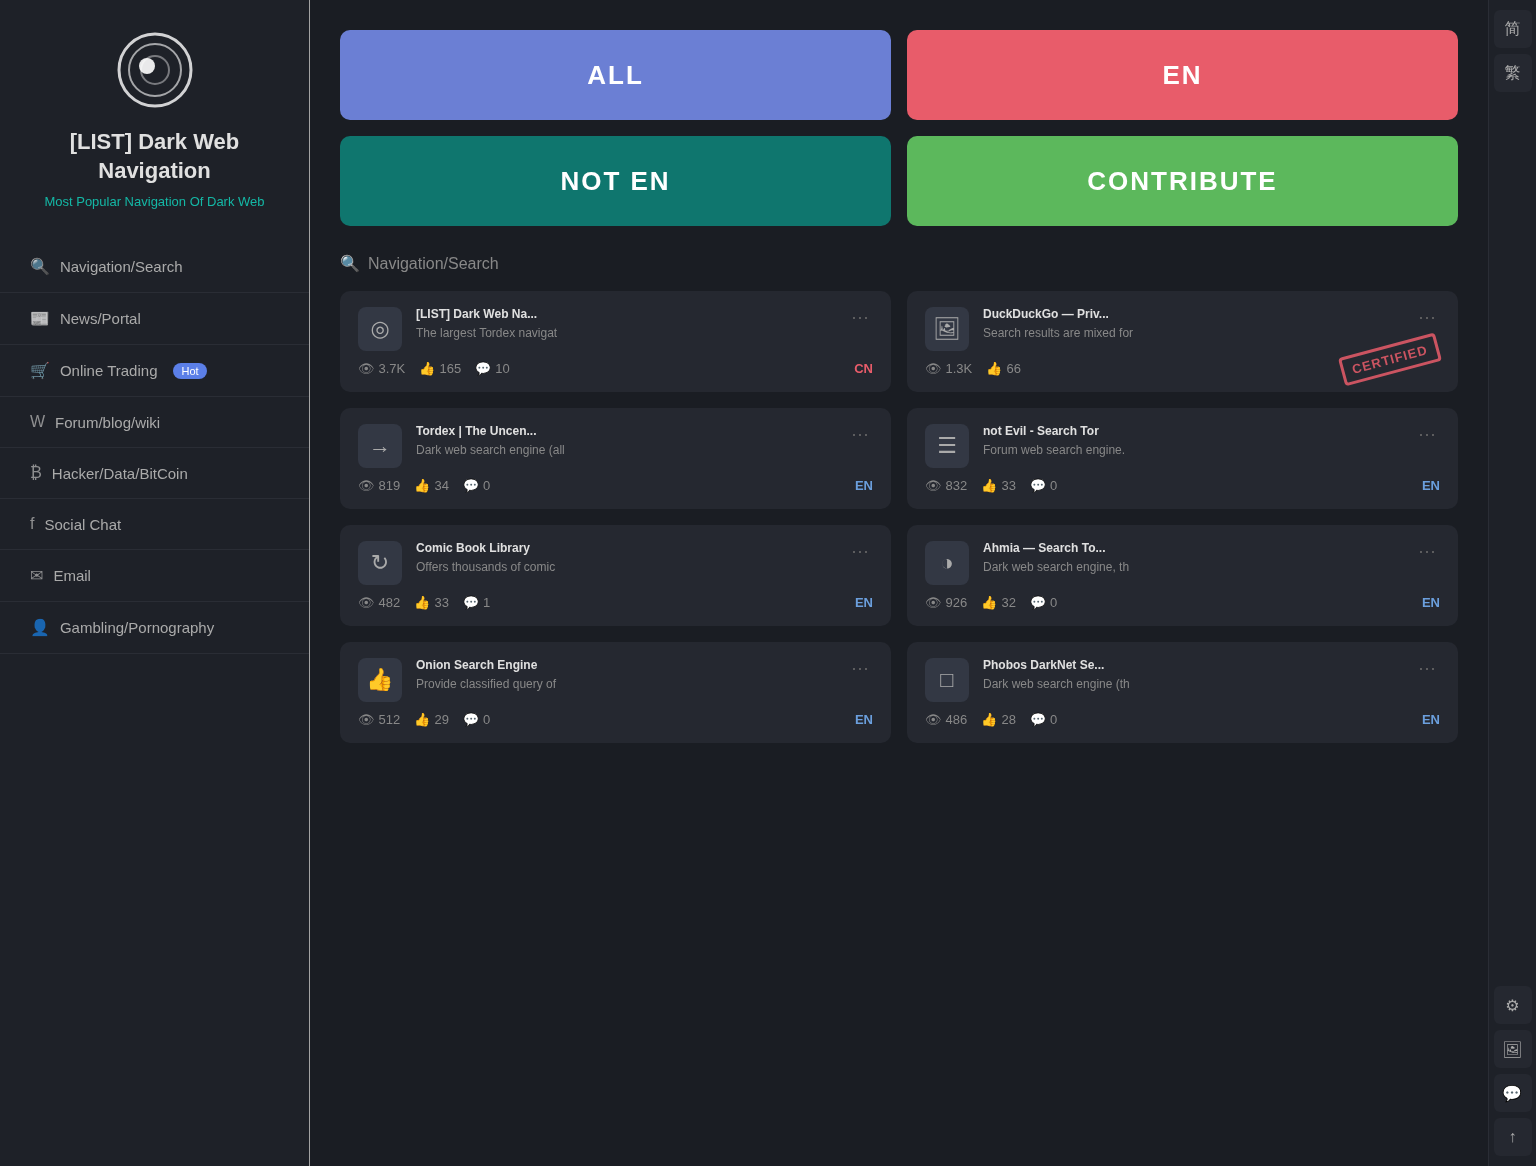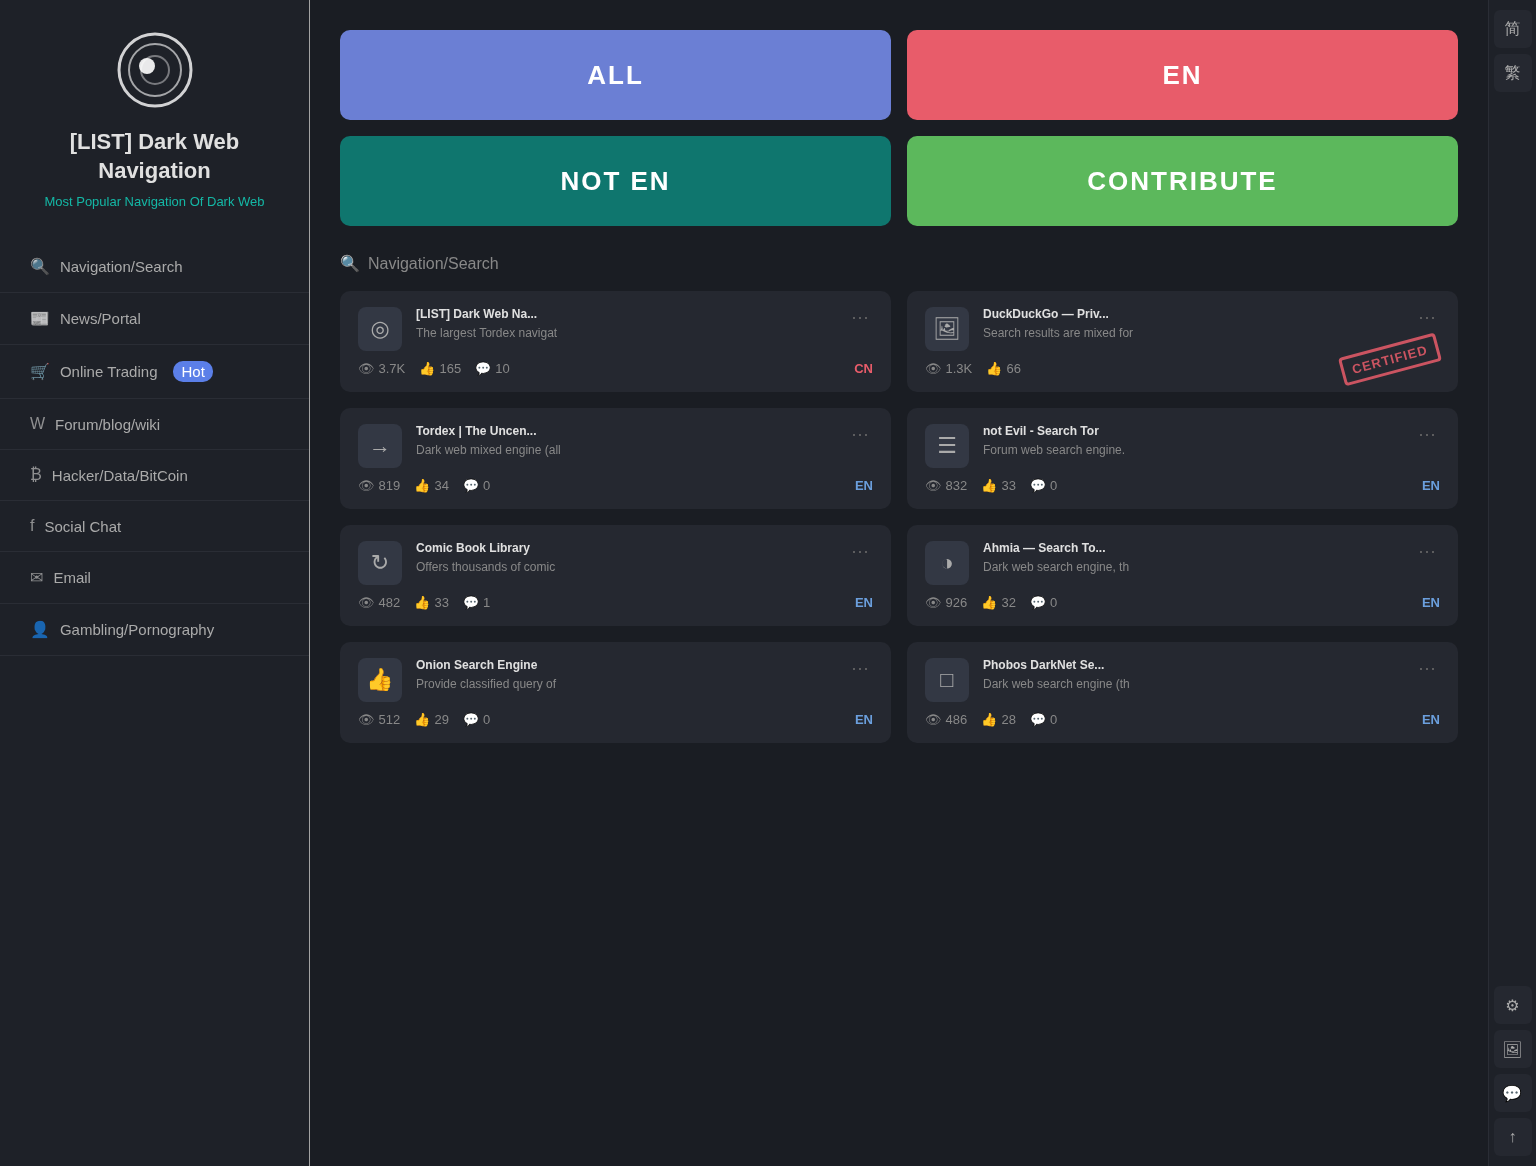--- a/index.html
+++ b/index.html
@@ -57,21 +57,21 @@
       color: #aaa;
       font-size: 15px;
       cursor: pointer;
       border-bottom: 1px solid #2a2d35;
       transition: background 0.2s;
     }
     .sidebar-item .icon { font-size: 16px; opacity: 0.8; }
     .sidebar-item .badge {
       background: #5b7fe8;
       color: #fff;
-      font-size: 15px;
+      font-size: 11px;
       padding: 2px 8px;
       border-radius: 10px;
       margin-left: 6px;
     }
 
     
     .main {
       flex: 1;
       padding: 30px 30px 30px 30px;
       overflow-y: auto;
@@ -344,21 +344,21 @@
         </span>
 
       </div>
       <div class="certified-stamp">CERTIFIED</div>
     </div>
       <div class="card">
       <div class="card-header">
         <div class="card-icon">→</div>
         <div class="card-info">
           <div class="card-title">Tordex | The Uncen...</div>
-          <div class="card-desc">Dark web mixed engine (all</div>
+          <div class="card-desc">Dark web search engine (all</div>
         </div>
         <span class="card-dots">···</span>
       </div>
       <div class="card-footer">
         <span class="stat">
           <span>👁</span>
           819
         </span>
         <span class="stat">
           <span>👍</span>

